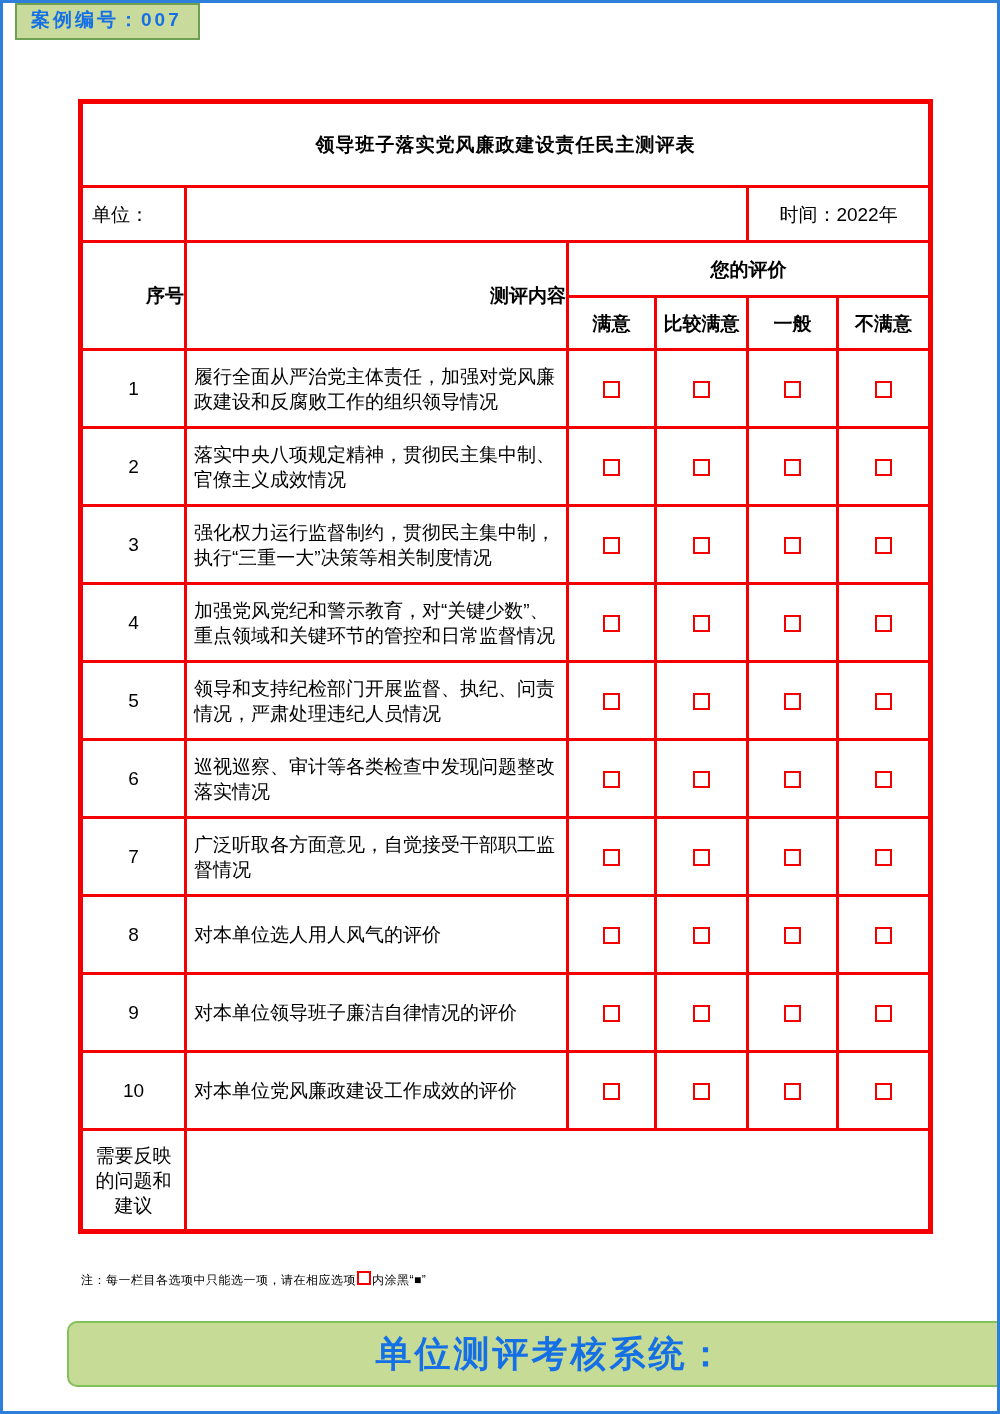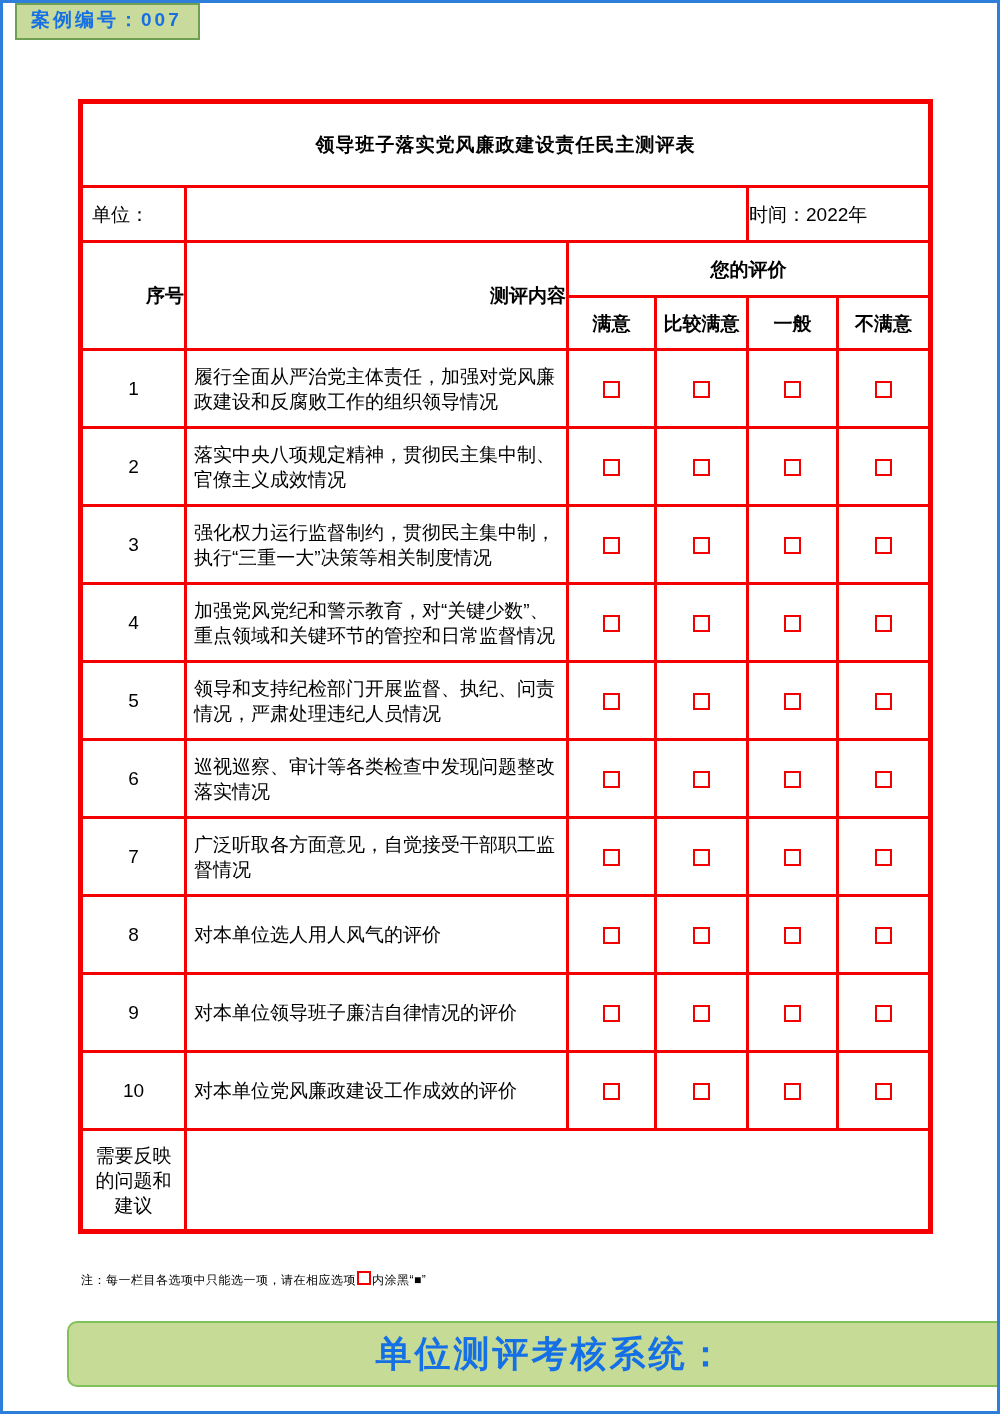--- a/index.html
+++ b/index.html
@@ -30,21 +30,21 @@
     border:5px solid #f40000;
   }
   table.form td{
     border:3px solid #f40000;
     font-size:19px; line-height:25px;
     vertical-align:middle;
   }
   td.title-cell{ height:85px; text-align:center; font-size:30px; font-weight:bold; letter-spacing:1px; }
   td.meta-label{ height:55px; padding-left:9px; }
   td.meta-blank{ height:55px; }
-  td.meta-time{ height:55px; text-align:left; }
+  td.meta-time{ height:55px; text-align:center; }
   td.h-index, td.h-content{ text-align:right; font-weight:bold; }
   td.h-rating{ height:55px; text-align:center; font-weight:bold; }
   td.h-sub{ height:53px; text-align:center; font-weight:bold; }
   td.c-no{ height:78px; text-align:center; }
   td.c-content{ height:78px; padding:2px 6px 2px 7px; text-align:left; }
   td.c-check{ height:78px; text-align:center; }
   td.c-feedback{ height:102px; text-align:center; padding:0 10px; line-height:27px; }
   td.c-feedback-blank{ height:102px; }
   
   .cb{

